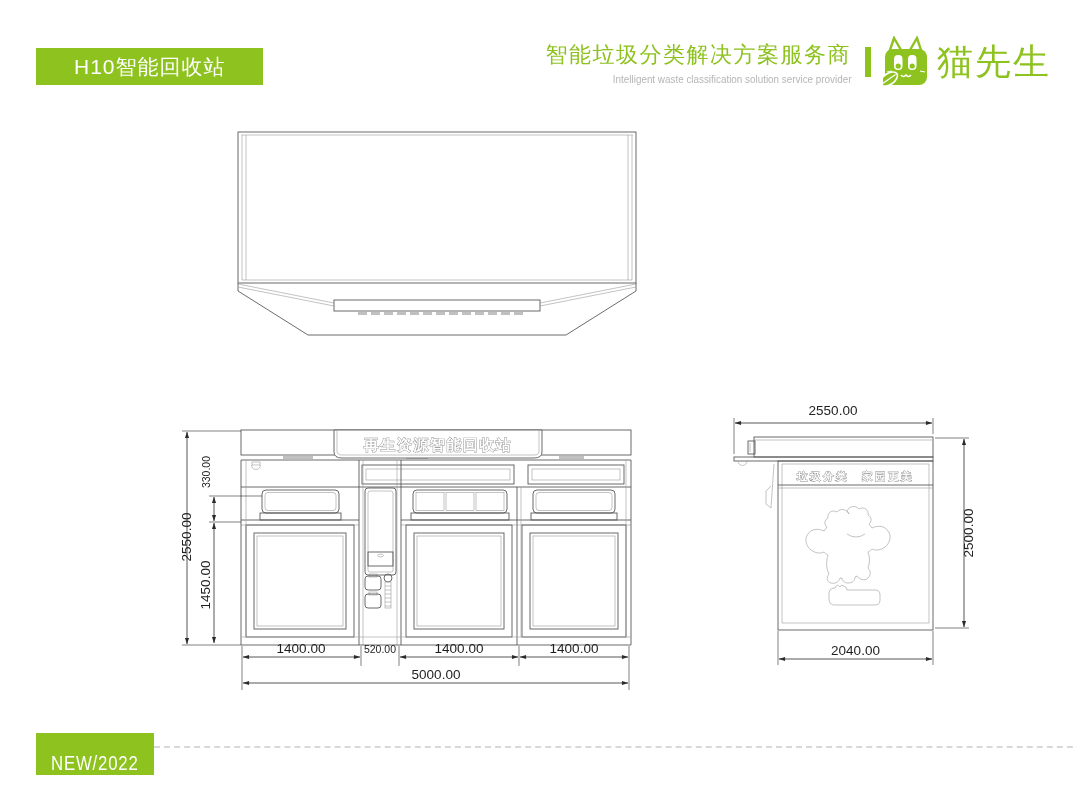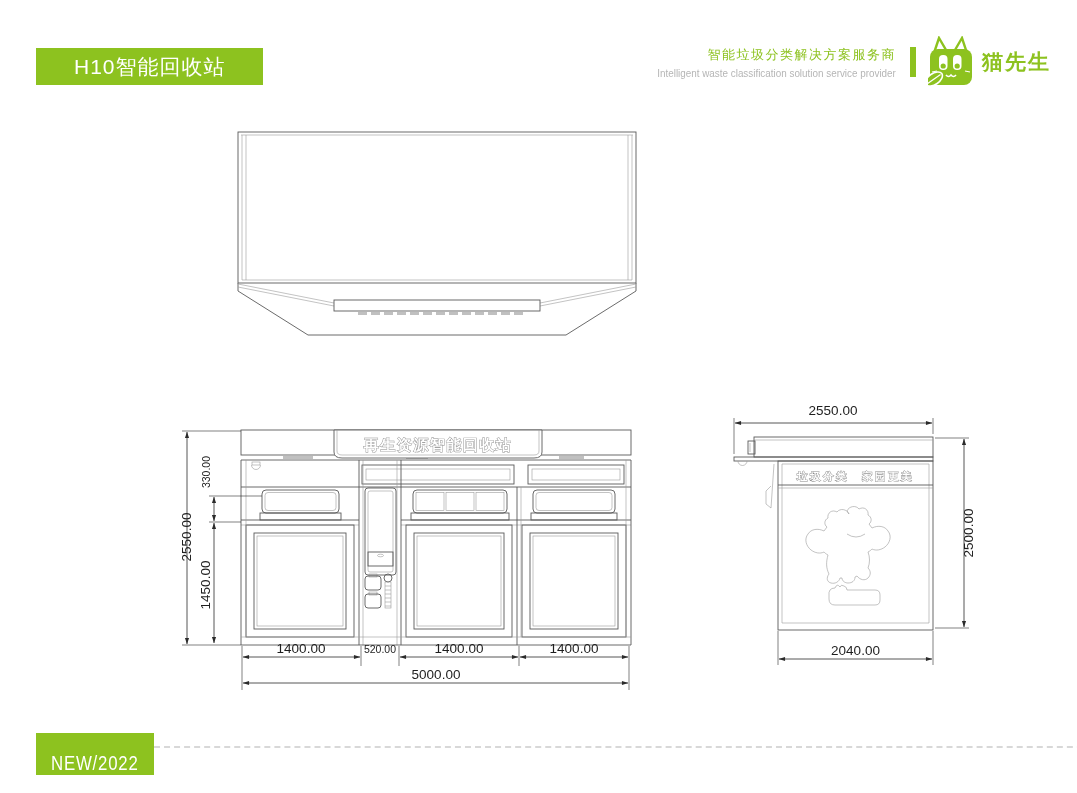--- a/index.html
+++ b/index.html
@@ -5,26 +5,26 @@
   html,body{margin:0;padding:0;background:#fff;}
   .page{position:relative;width:1077px;height:793px;background:#fff;overflow:hidden;
         font-family:"Liberation Sans",sans-serif;margin-left:36px;}
   
   .banner{position:absolute;left:0;top:48px;width:227px;height:37px;background:#8dc21f;
           display:flex;align-items:center;}
   .banner span{color:#fff;font-size:21px;letter-spacing:1px;padding-left:38px;white-space:nowrap;}
   
   .header-right{position:absolute;top:36px;right:62px;display:flex;align-items:center;}
   .taglines{text-align:right;margin-right:14px;}
-  .tagline-cn{color:#8dc21f;font-size:13px;letter-spacing:1.5px;white-space:nowrap;}
+  .tagline-cn{color:#8dc21f;font-size:22px;letter-spacing:1.5px;white-space:nowrap;}
   .tagline-en{color:#b5b5b5;font-size:10.5px;margin-top:3px;letter-spacing:0px;
               transform:scaleX(.94);transform-origin:right;white-space:nowrap;}
   .brand-divider{width:6px;height:30px;background:#8dc21f;margin:0 12px 0 0;align-self:center;}
   .logo{display:flex;align-items:center;}
-  .wordmark{color:#8dc21f;font-size:21px;font-weight:bold;letter-spacing:2px;margin-left:8px;
+  .wordmark{color:#8dc21f;font-size:36px;font-weight:normal;letter-spacing:2px;margin-left:8px;
             white-space:nowrap;}
   
   .drawing{position:absolute;}
   .ln{stroke:#5a5a5a;stroke-width:0.9;fill:none;}
   .lnf{stroke:#5a5a5a;stroke-width:0.9;fill:#fff;}
   .ln2{stroke:#9b9b9b;stroke-width:0.6;fill:none;}
   .dim{stroke:#2b2b2b;stroke-width:0.8;fill:none;}
   .ext{stroke:#2b2b2b;stroke-width:0.6;fill:none;}
   .dash{fill:#c0c0c0;stroke:none;}
   .dim-text{font:13.5px "Liberation Sans",sans-serif;fill:#1e1e1e;}

